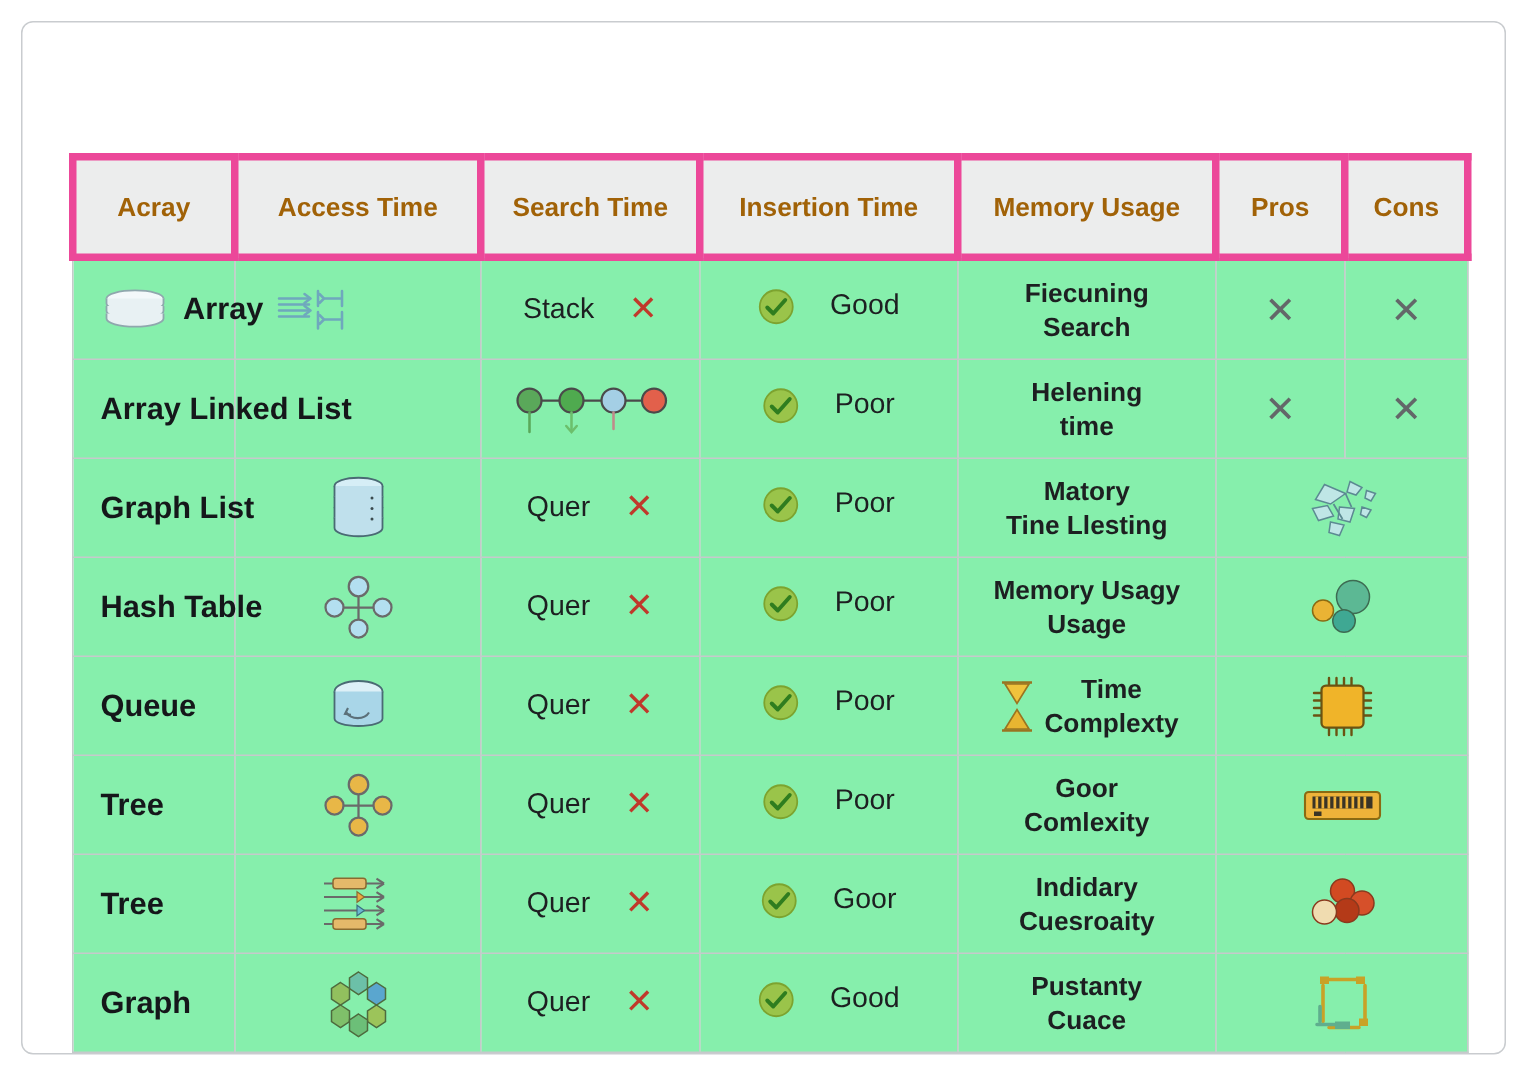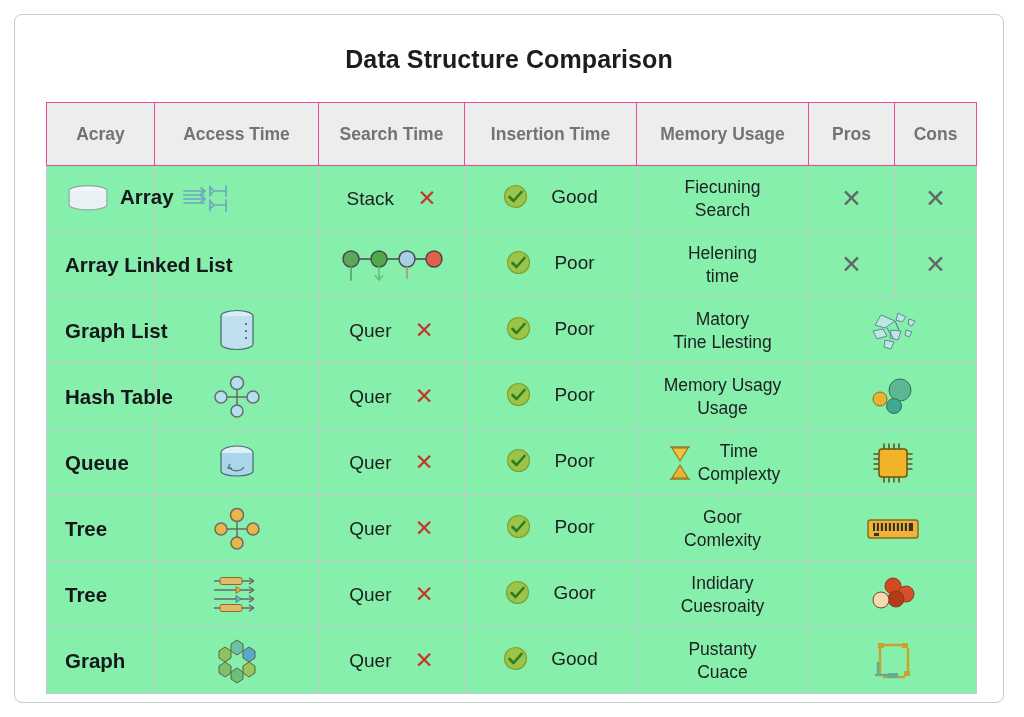--- a/index.html
+++ b/index.html
@@ -40,25 +40,25 @@
   col.c0{width:108px}
   col.c1{width:164px}
   col.c2{width:146px}
   col.c3{width:172px}
   col.c4{width:172px}
   col.c5{width:86px}
   col.c6{width:82px}
 
   thead th{
     background:#eceded;
-    border:1px solid #ec4899;
+    border:5px solid #ec4899;
     height:62px;
     font-size:17.5px;
     font-weight:700;
-    color:#737373;
+    color:#a16207;
     text-align:center;
     vertical-align:middle;
     padding:0 4px;
   }
   tbody td{
     border:1px solid #c6c9cb;
     height:65px;
     vertical-align:middle;
     background:#86efac;
     padding:0 8px;
@@ -86,38 +86,38 @@
   .val .txt{line-height:1.05}
   .memcell{
     font-size:17.5px;
     color:#1d1f21;
     text-align:center;
     line-height:1.28;
     display:flex;
     align-items:center;
     justify-content:center;
     gap:3px;
+    font-weight:bold;
   }
   .memcell .lines{display:flex;flex-direction:column;align-items:center}
   .redx{
     color:#c0392b;font-size:23px;font-weight:700;line-height:1;
     font-family:"DejaVu Sans",sans-serif;
   }
   .grayx{
     color:#636769;font-size:25px;font-weight:500;line-height:1;
     font-family:"DejaVu Sans",sans-serif;
   }
   svg{display:block}
   .ico-center{display:flex;align-items:center;justify-content:center}
 </style>
 </head>
 <body>
 
 <div class="card">
-  <div class="title">Data Structure Comparison</div>
 
   <div class="table-wrap">
     <table>
       <colgroup>
         <col class="c0">
           <col class="c1">
           <col class="c2">
           <col class="c3">
           <col class="c4">
           <col class="c5">

